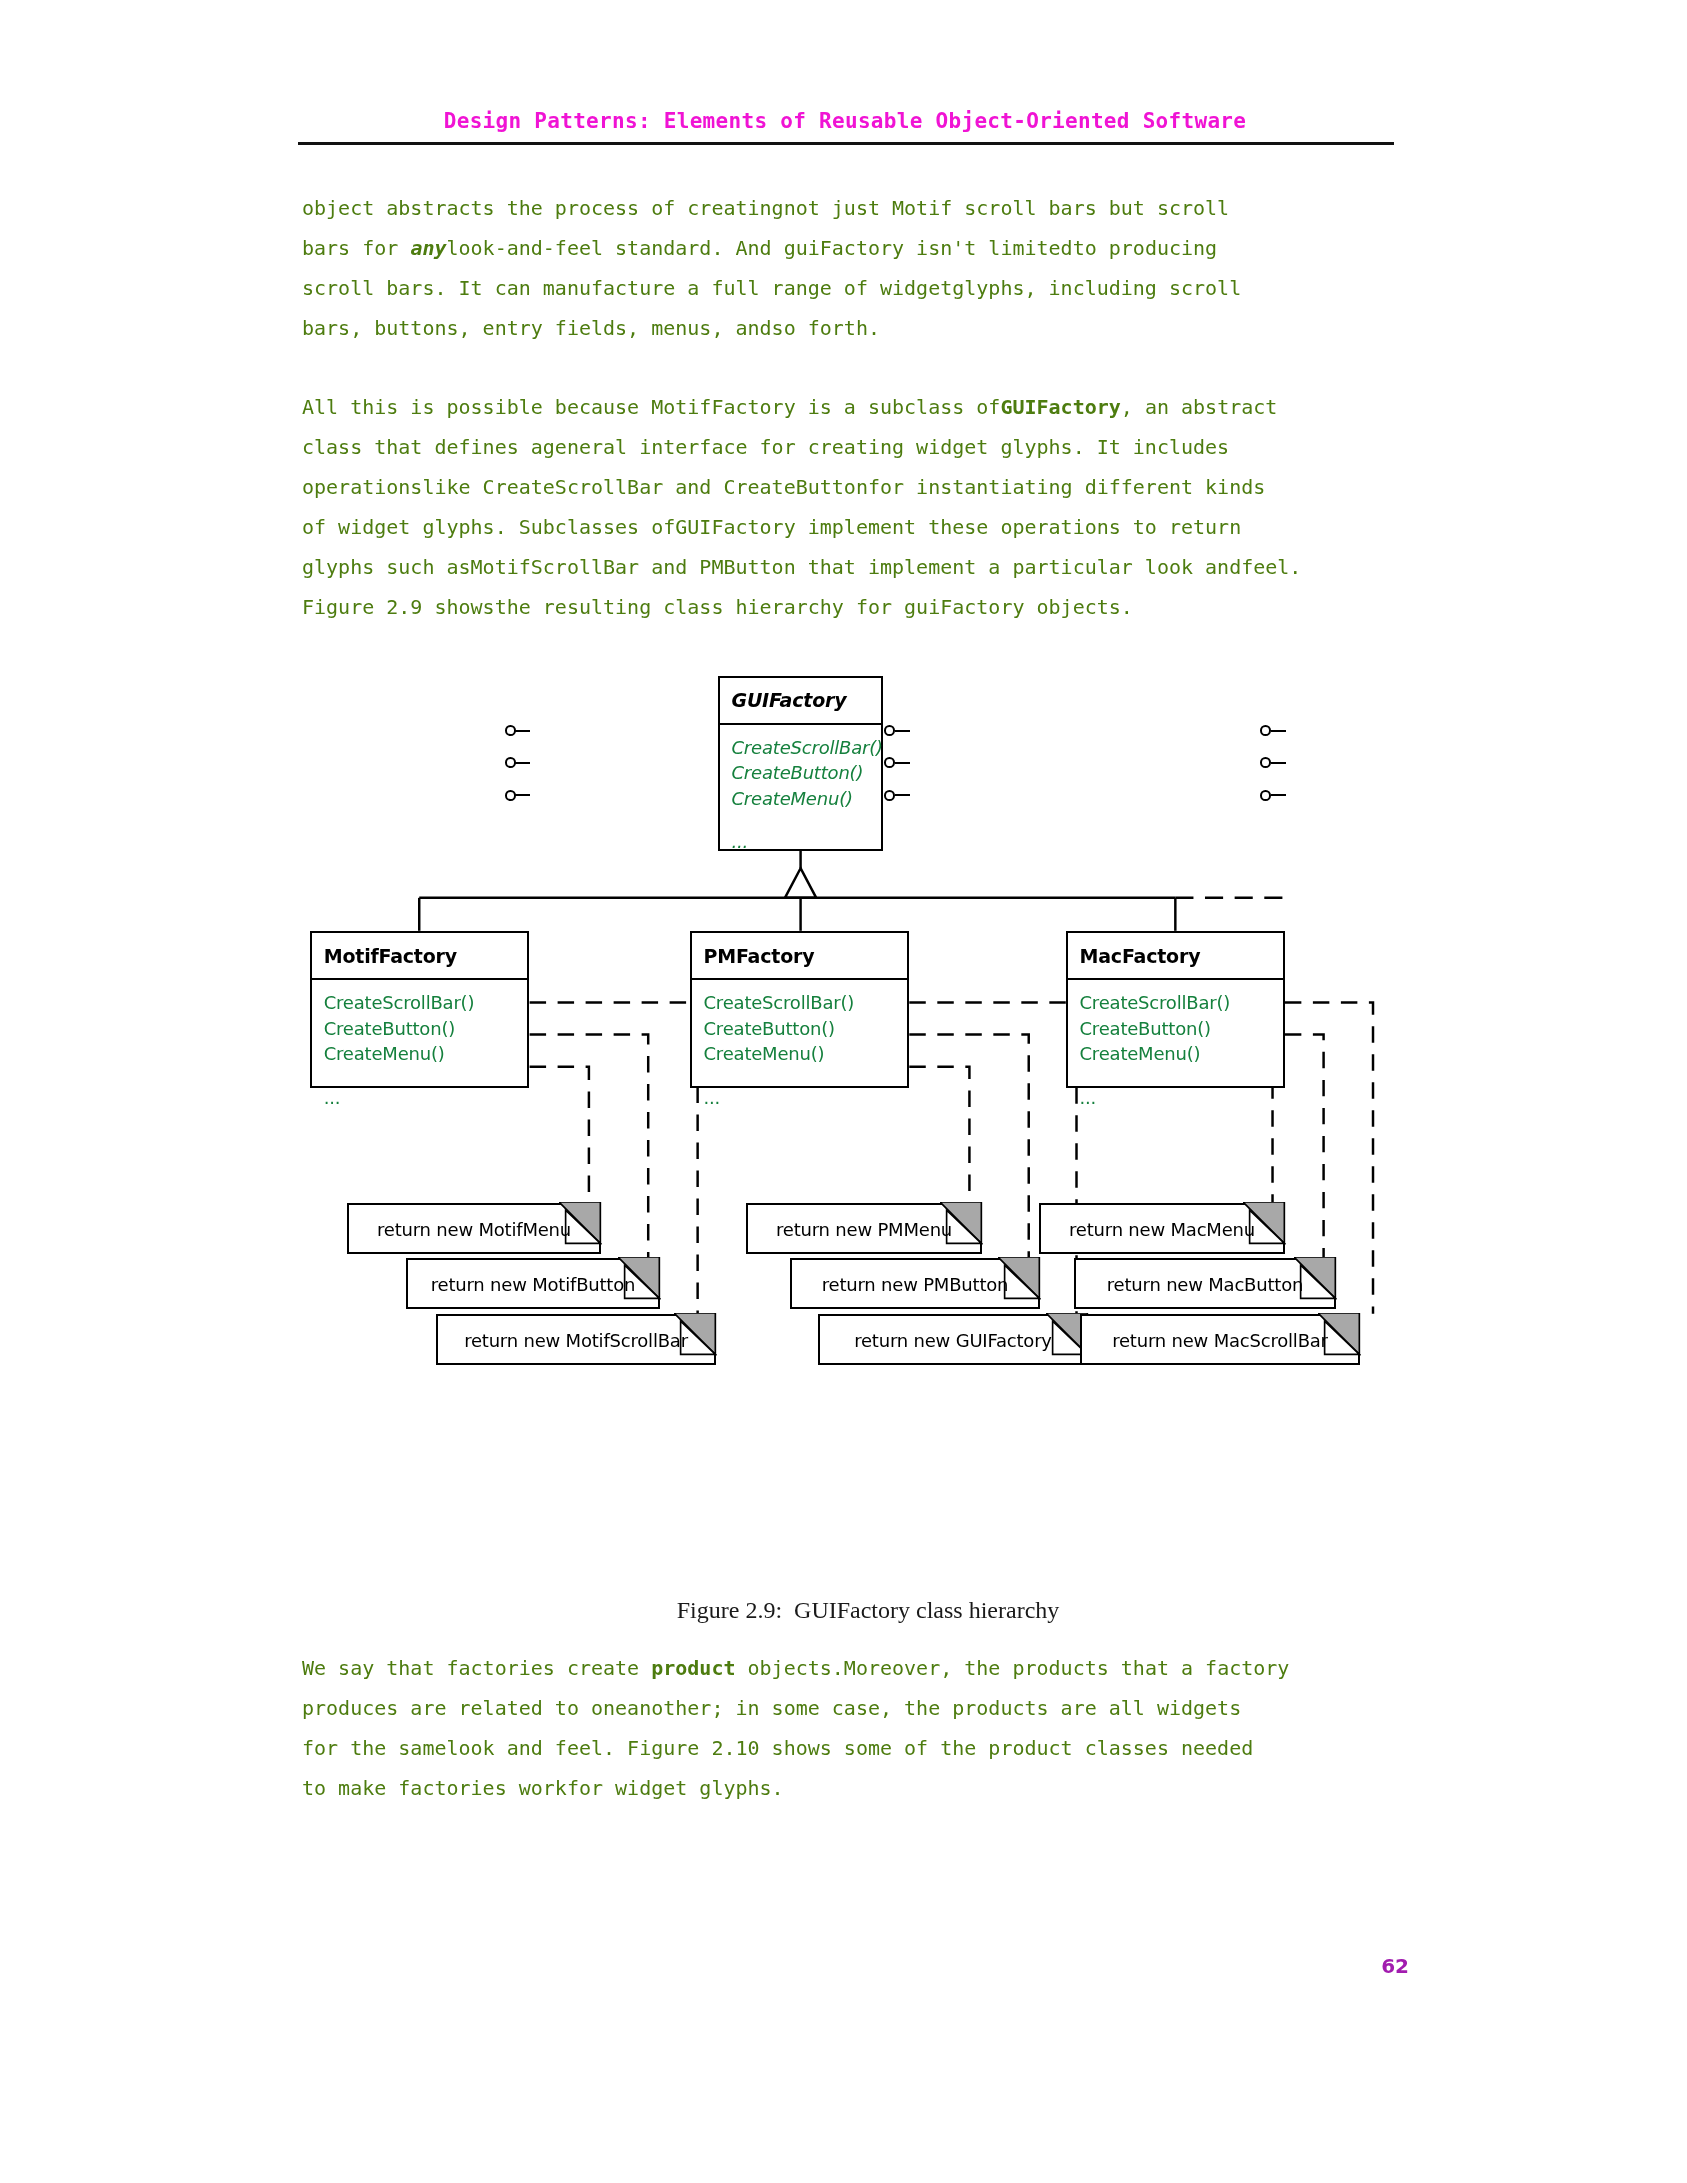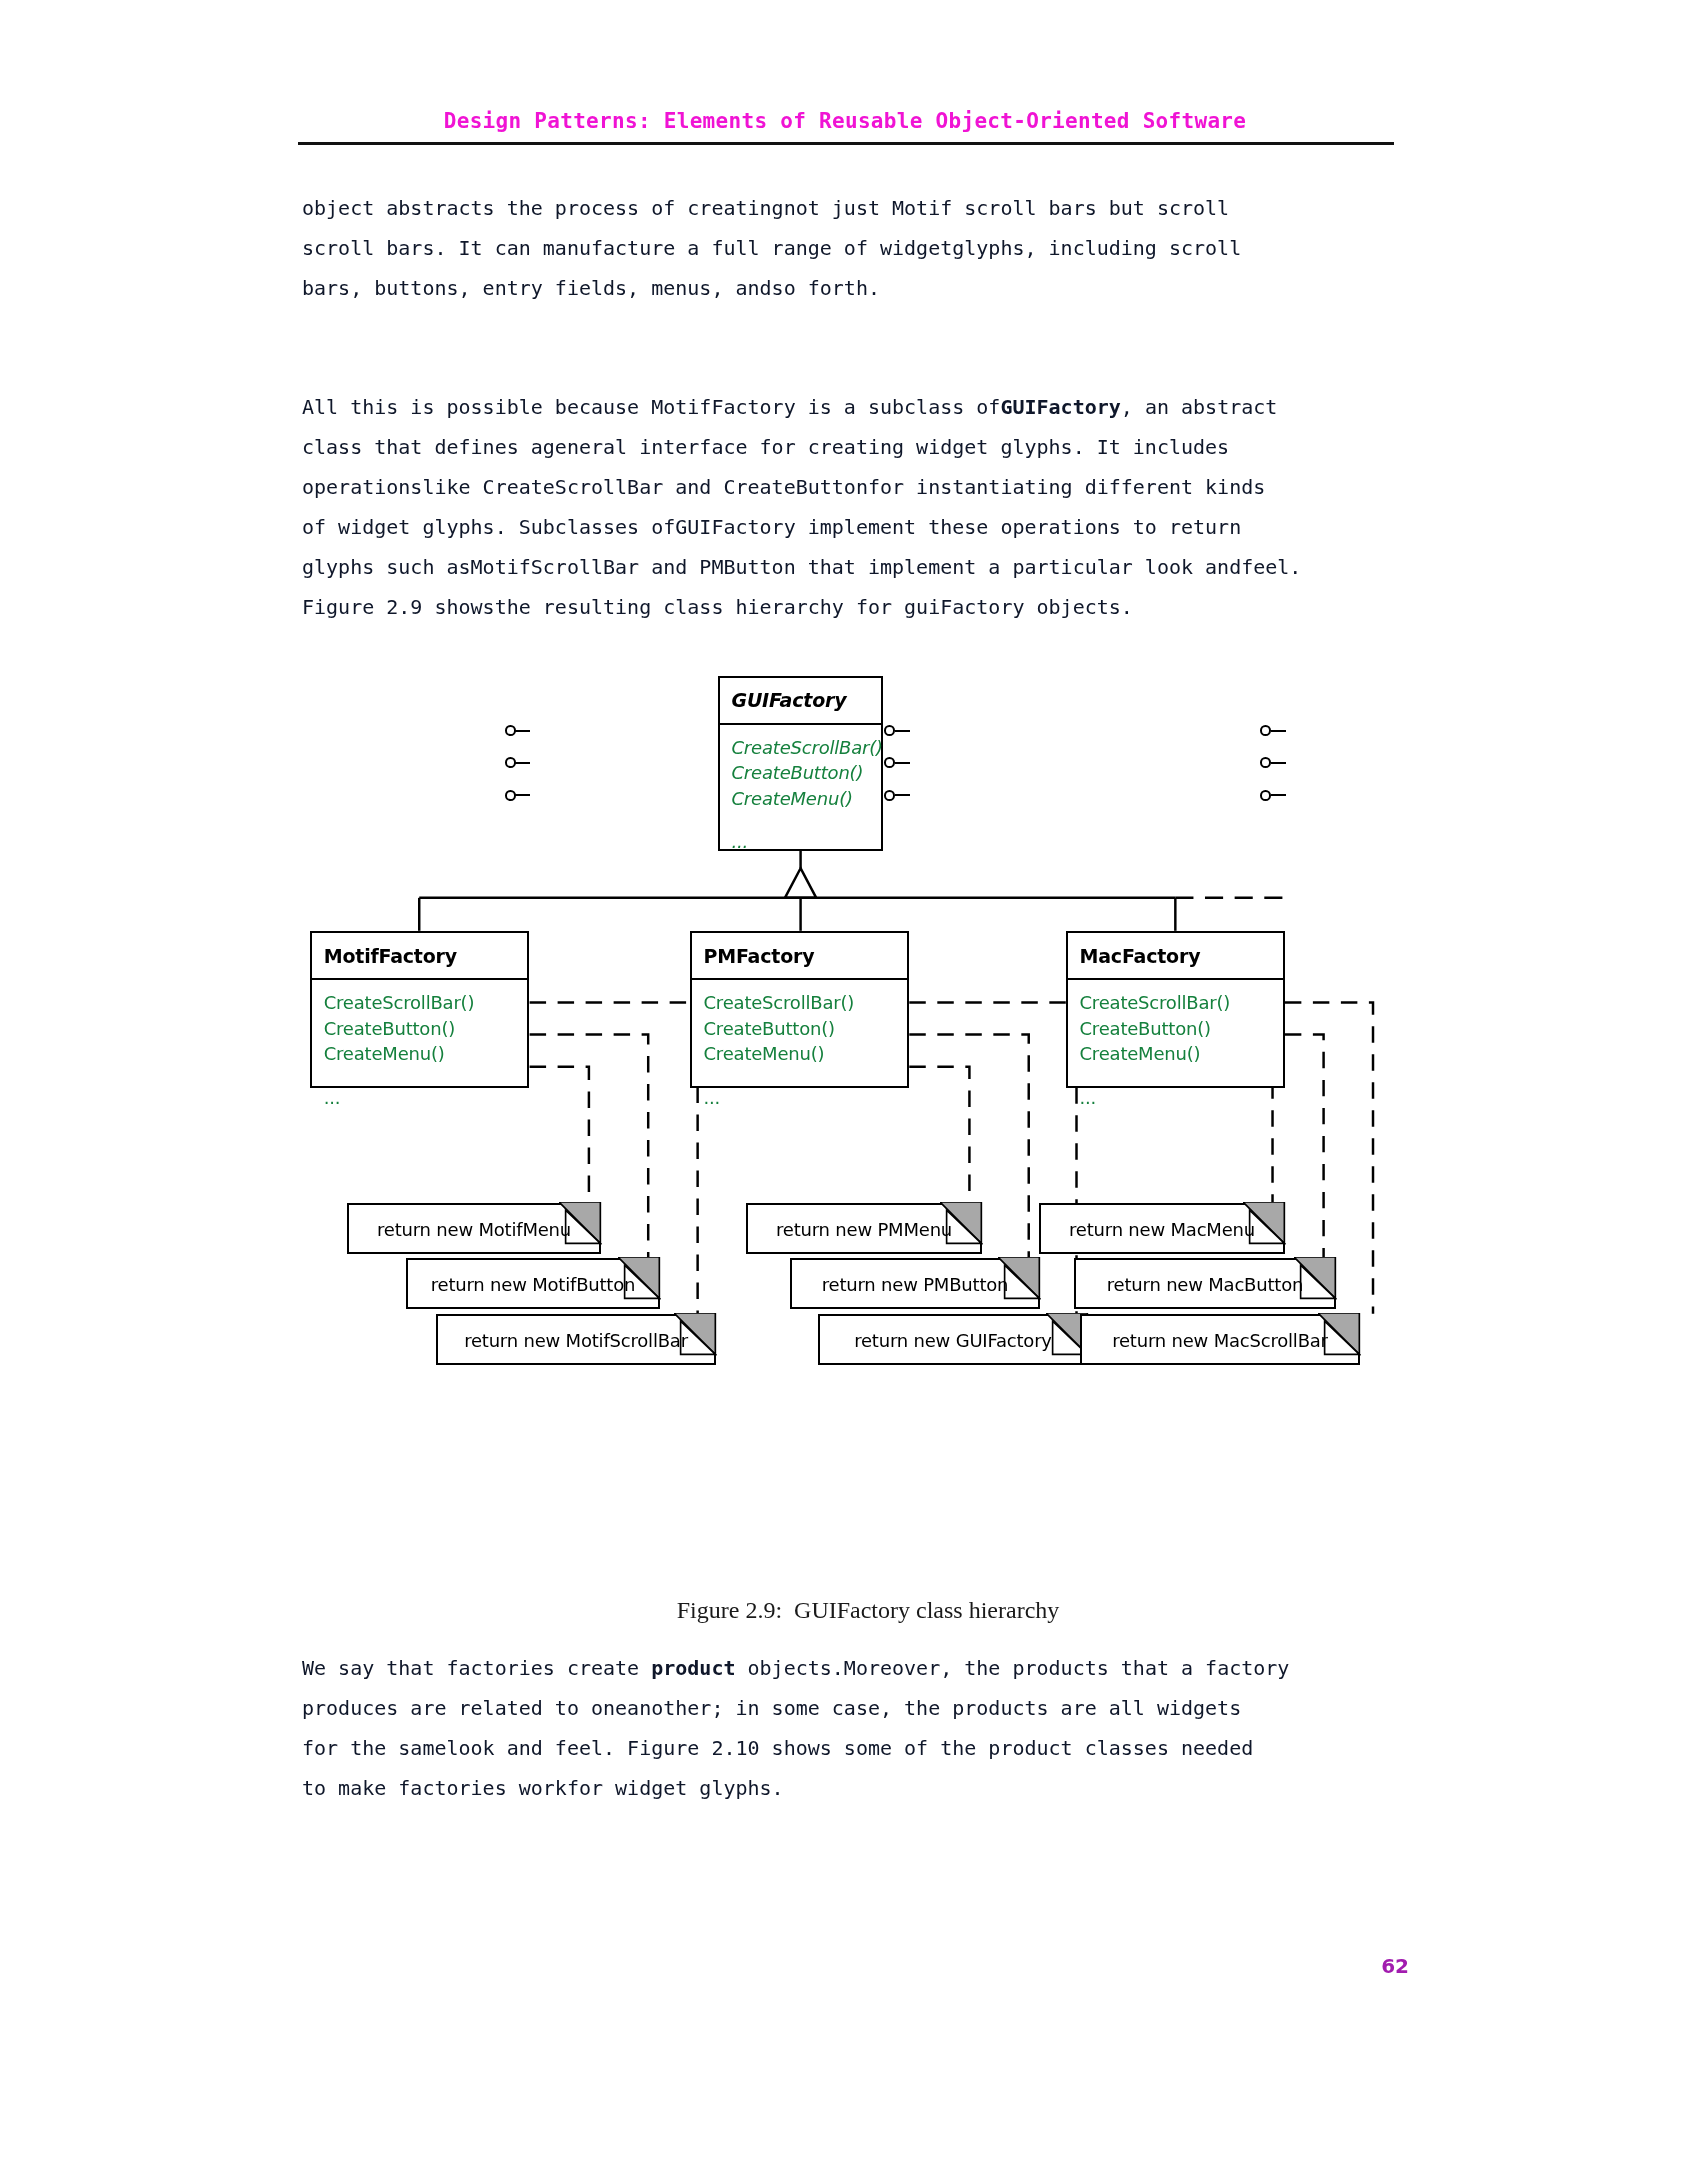--- a/index.html
+++ b/index.html
@@ -41,21 +41,21 @@
     background: #111111;
   }
 
   
   .para {
     position: absolute;
     left: 302px;
     width: 1096px;
     font-family: "DejaVu Sans Mono", "Liberation Mono", monospace;
     font-size: 20px;
-    color: #0f172a;
+    color: #4d7c0f;
     line-height: 40px;
     letter-spacing: 0px;
   }
   .para .line {
     display: block;
     white-space: pre;
   }
   .bold { font-weight: bold; }
   .ital { font-style: italic; font-weight: bold; }
 
@@ -171,20 +171,21 @@
 </head>
 <body>
 
 <div id="page-header">
   <span class="header-title">Design Patterns: Elements of Reusable Object-Oriented Software</span>
 </div>
 <div id="header-rule"></div>
 
 <div class="para" id="para-1">
   <span class="line">object abstracts the process of creatingnot just Motif scroll bars but scroll</span>
+  <span class="line"><span>bars for </span><span class="ital">any</span><span>look-and-feel standard. And guiFactory isn't limitedto producing</span></span>
   <span class="line">scroll bars. It can manufacture a full range of widgetglyphs, including scroll</span>
   <span class="line">bars, buttons, entry fields, menus, andso forth.</span>
 </div>
 
 <div class="para" id="para-2">
   <span class="line"><span>All this is possible because MotifFactory is a subclass of</span><span class="bold">GUIFactory</span><span>, an abstract</span></span>
   <span class="line">class that defines ageneral interface for creating widget glyphs. It includes</span>
   <span class="line">operationslike CreateScrollBar and CreateButtonfor instantiating different kinds</span>
   <span class="line">of widget glyphs. Subclasses ofGUIFactory implement these operations to return</span>
   <span class="line">glyphs such asMotifScrollBar and PMButton that implement a particular look andfeel.</span>

